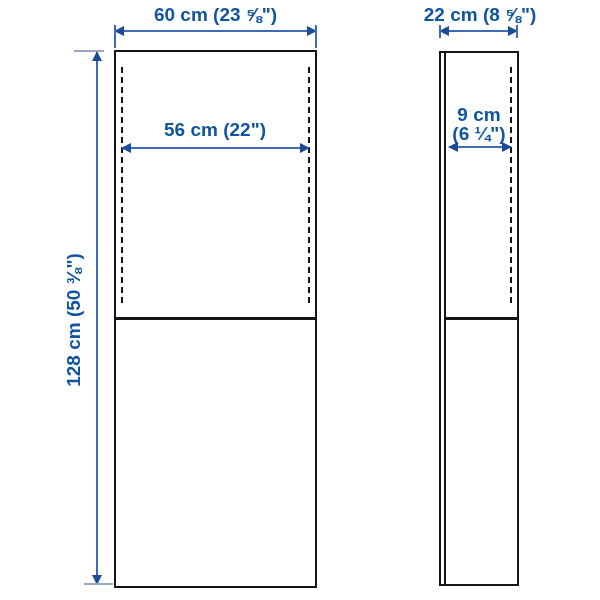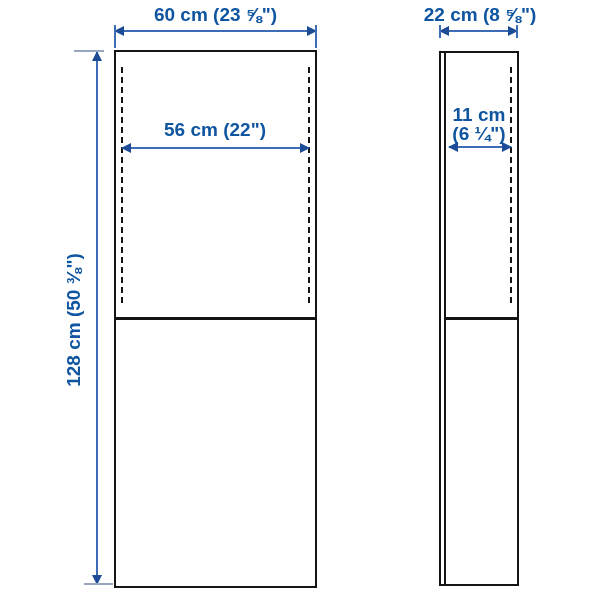--- a/index.html
+++ b/index.html
@@ -107,21 +107,21 @@
   <div class="tick" style="left:439px;top:25px;height:13px;"></div>
   <div class="tick" style="left:516px;top:25px;height:13px;"></div>
 
   <div class="dim-label label-56">56 cm (22")</div>
   <div class="dim-h" style="left:122px;top:147px;width:187px;">
     <span class="ah left"></span>
     <span class="ah right"></span>
   </div>
 
   <div class="dim-label label-16">
-    <span>11 cm</span>
+    <span>9 cm</span>
     <span>(6 ¼")</span>
   </div>
   <div class="dim-h" style="left:449px;top:146px;width:62px;">
     <span class="ah left"></span>
     <span class="ah right"></span>
   </div>
 
   <div class="dim-label label-128">128 cm (50 ⅜")</div>
   <div class="dim-v" style="left:96px;top:52px;height:532px;">
     <span class="ah up"></span>

